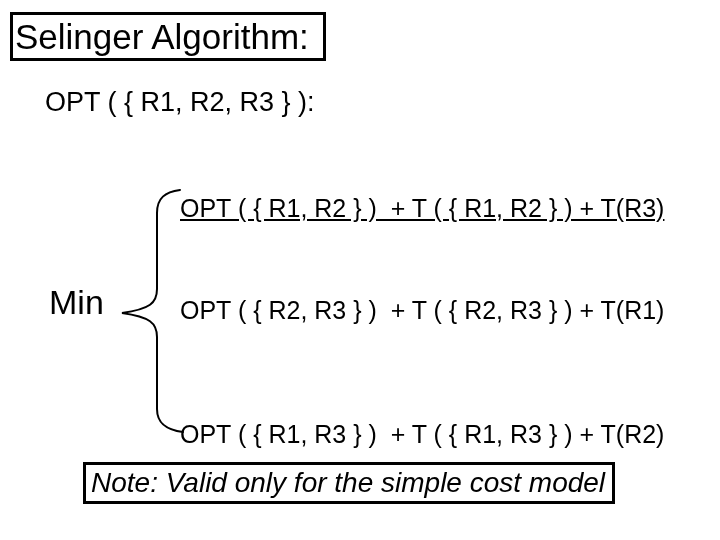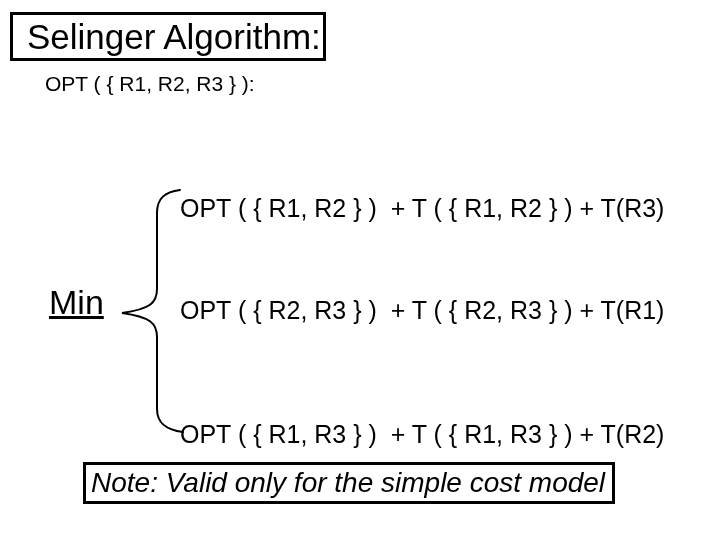--- a/index.html
+++ b/index.html
@@ -23,59 +23,58 @@
   .title-box {
     position: absolute;
     left: 10px;
     top: 12px;
     width: 316px;
     height: 49px;
     border: 3px solid #000000;
     box-sizing: border-box;
     display: flex;
     align-items: center;
-    padding-left: 14px;
+    padding-left: 2px;
     overflow: hidden;
   }
   .title-box .title-text {
     font-size: 35px;
     line-height: 1;
     white-space: pre;
   }
   .subtitle {
     position: absolute;
     left: 45px;
-    top: 72px;
-    font-size: 21px;
+    top: 88px;
+    font-size: 27px;
     line-height: 1.1;
     white-space: pre;
   }
   .min-label {
     position: absolute;
     left: 49px;
     top: 285px;
     font-size: 34px;
     line-height: 1;
-    text-decoration: underline;
   }
   .brace-svg {
     position: absolute;
     left: 118px;
     top: 185px;
     width: 66px;
     height: 252px;
   }
   .option {
     position: absolute;
     left: 180px;
     font-size: 25px;
     line-height: 1.1;
     white-space: pre;
   }
-  .option-1 { top: 195px; }
+  .option-1 { top: 195px; text-decoration: underline; }
   .option-2 { top: 297px; text-align: center; }
   .option-3 { top: 393px; margin-top: 28px; }
   .note-box {
     position: absolute;
     left: 83px;
     top: 462px;
     width: 532px;
     height: 42px;
     border: 3px solid #000000;
     box-sizing: border-box;

